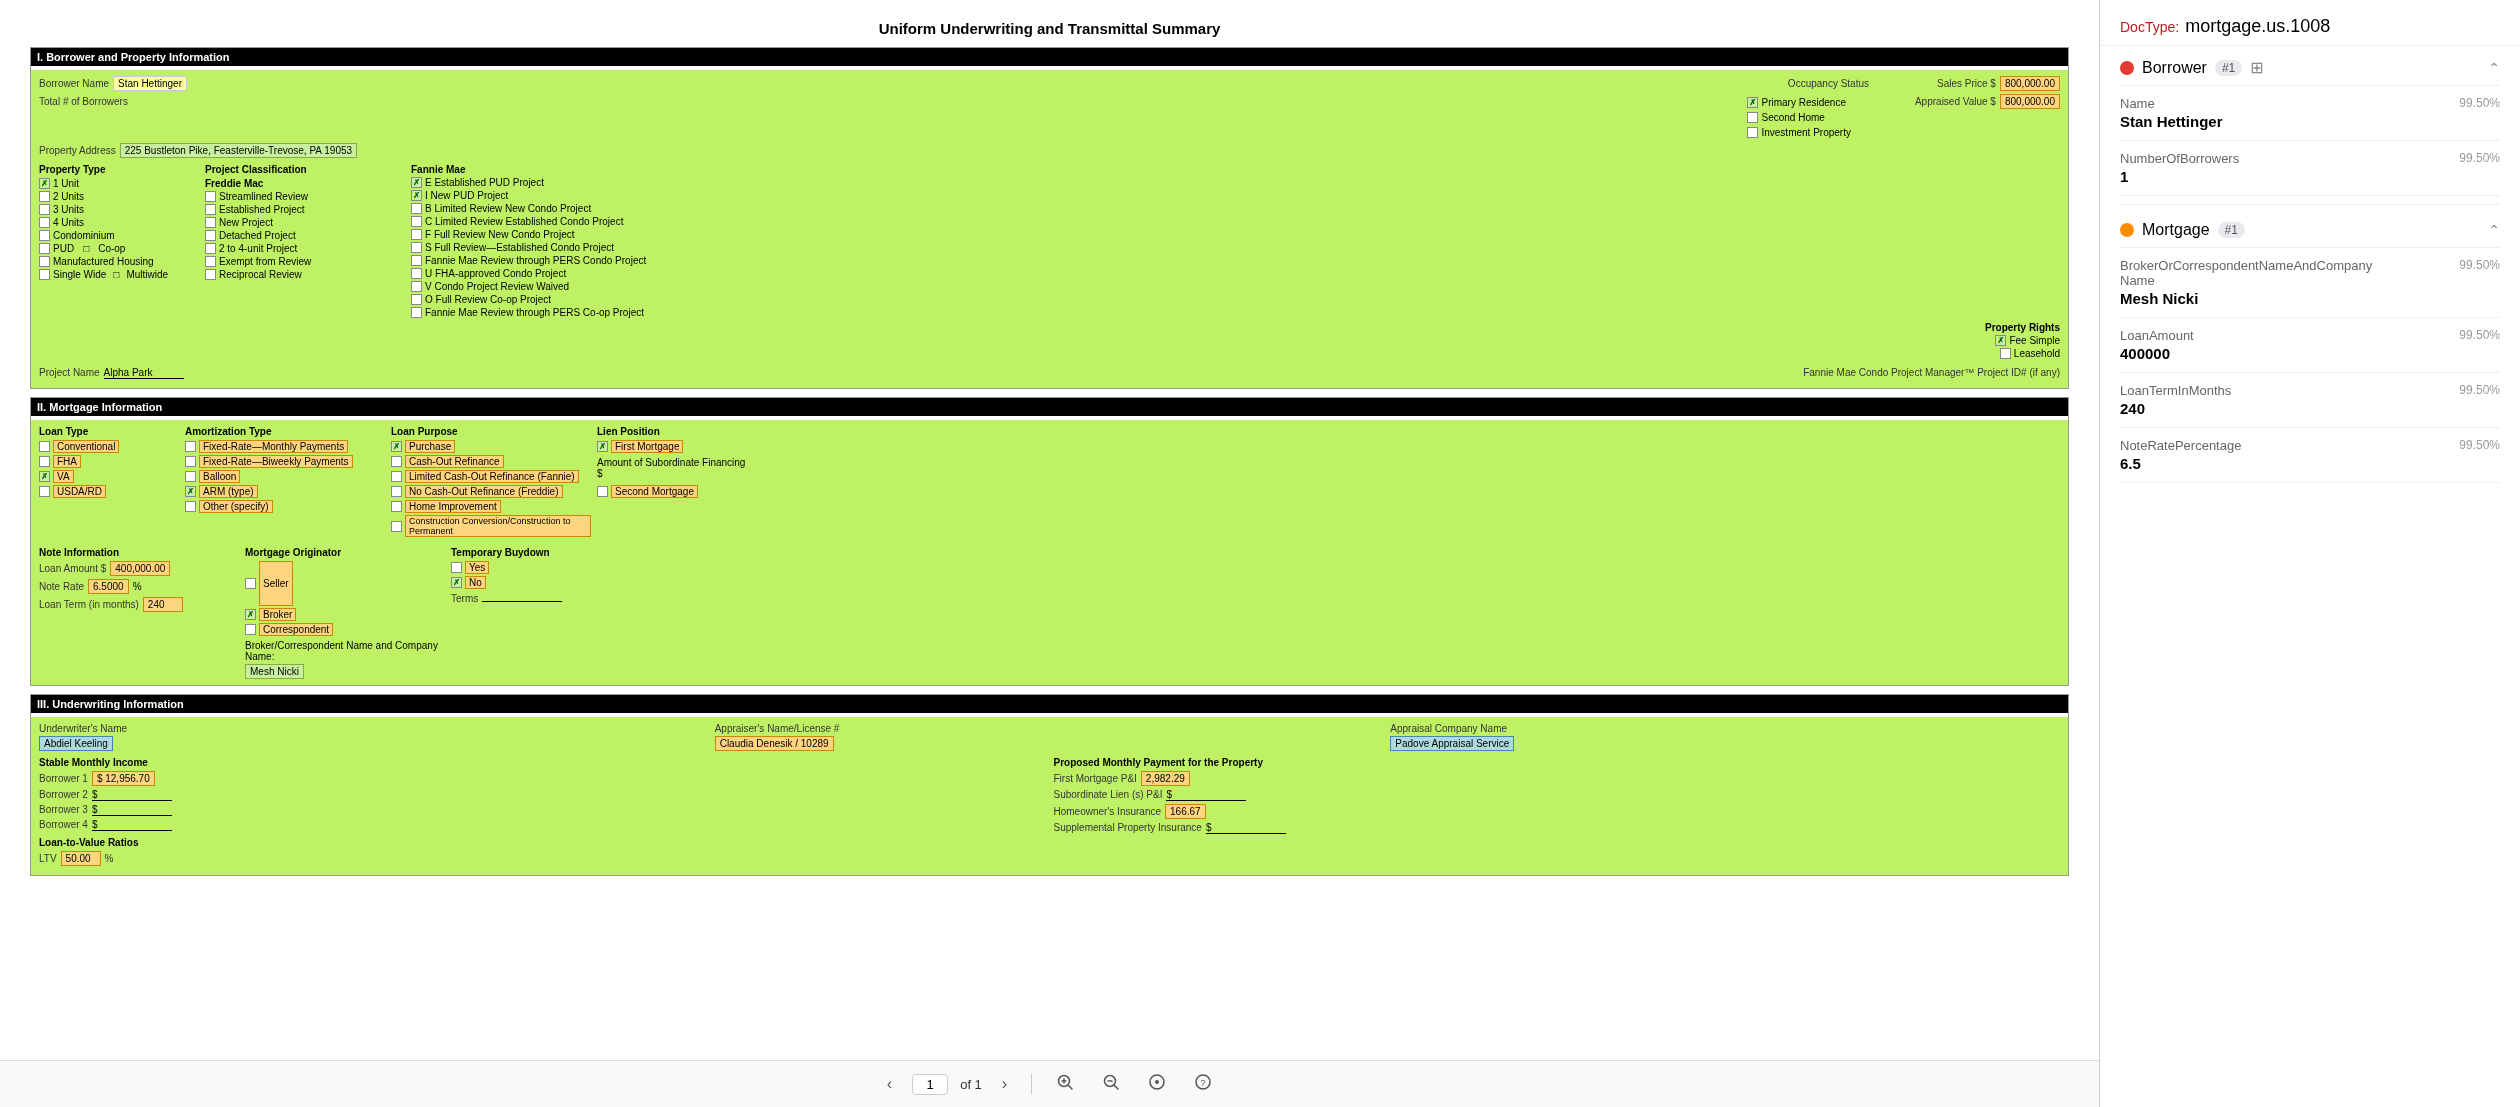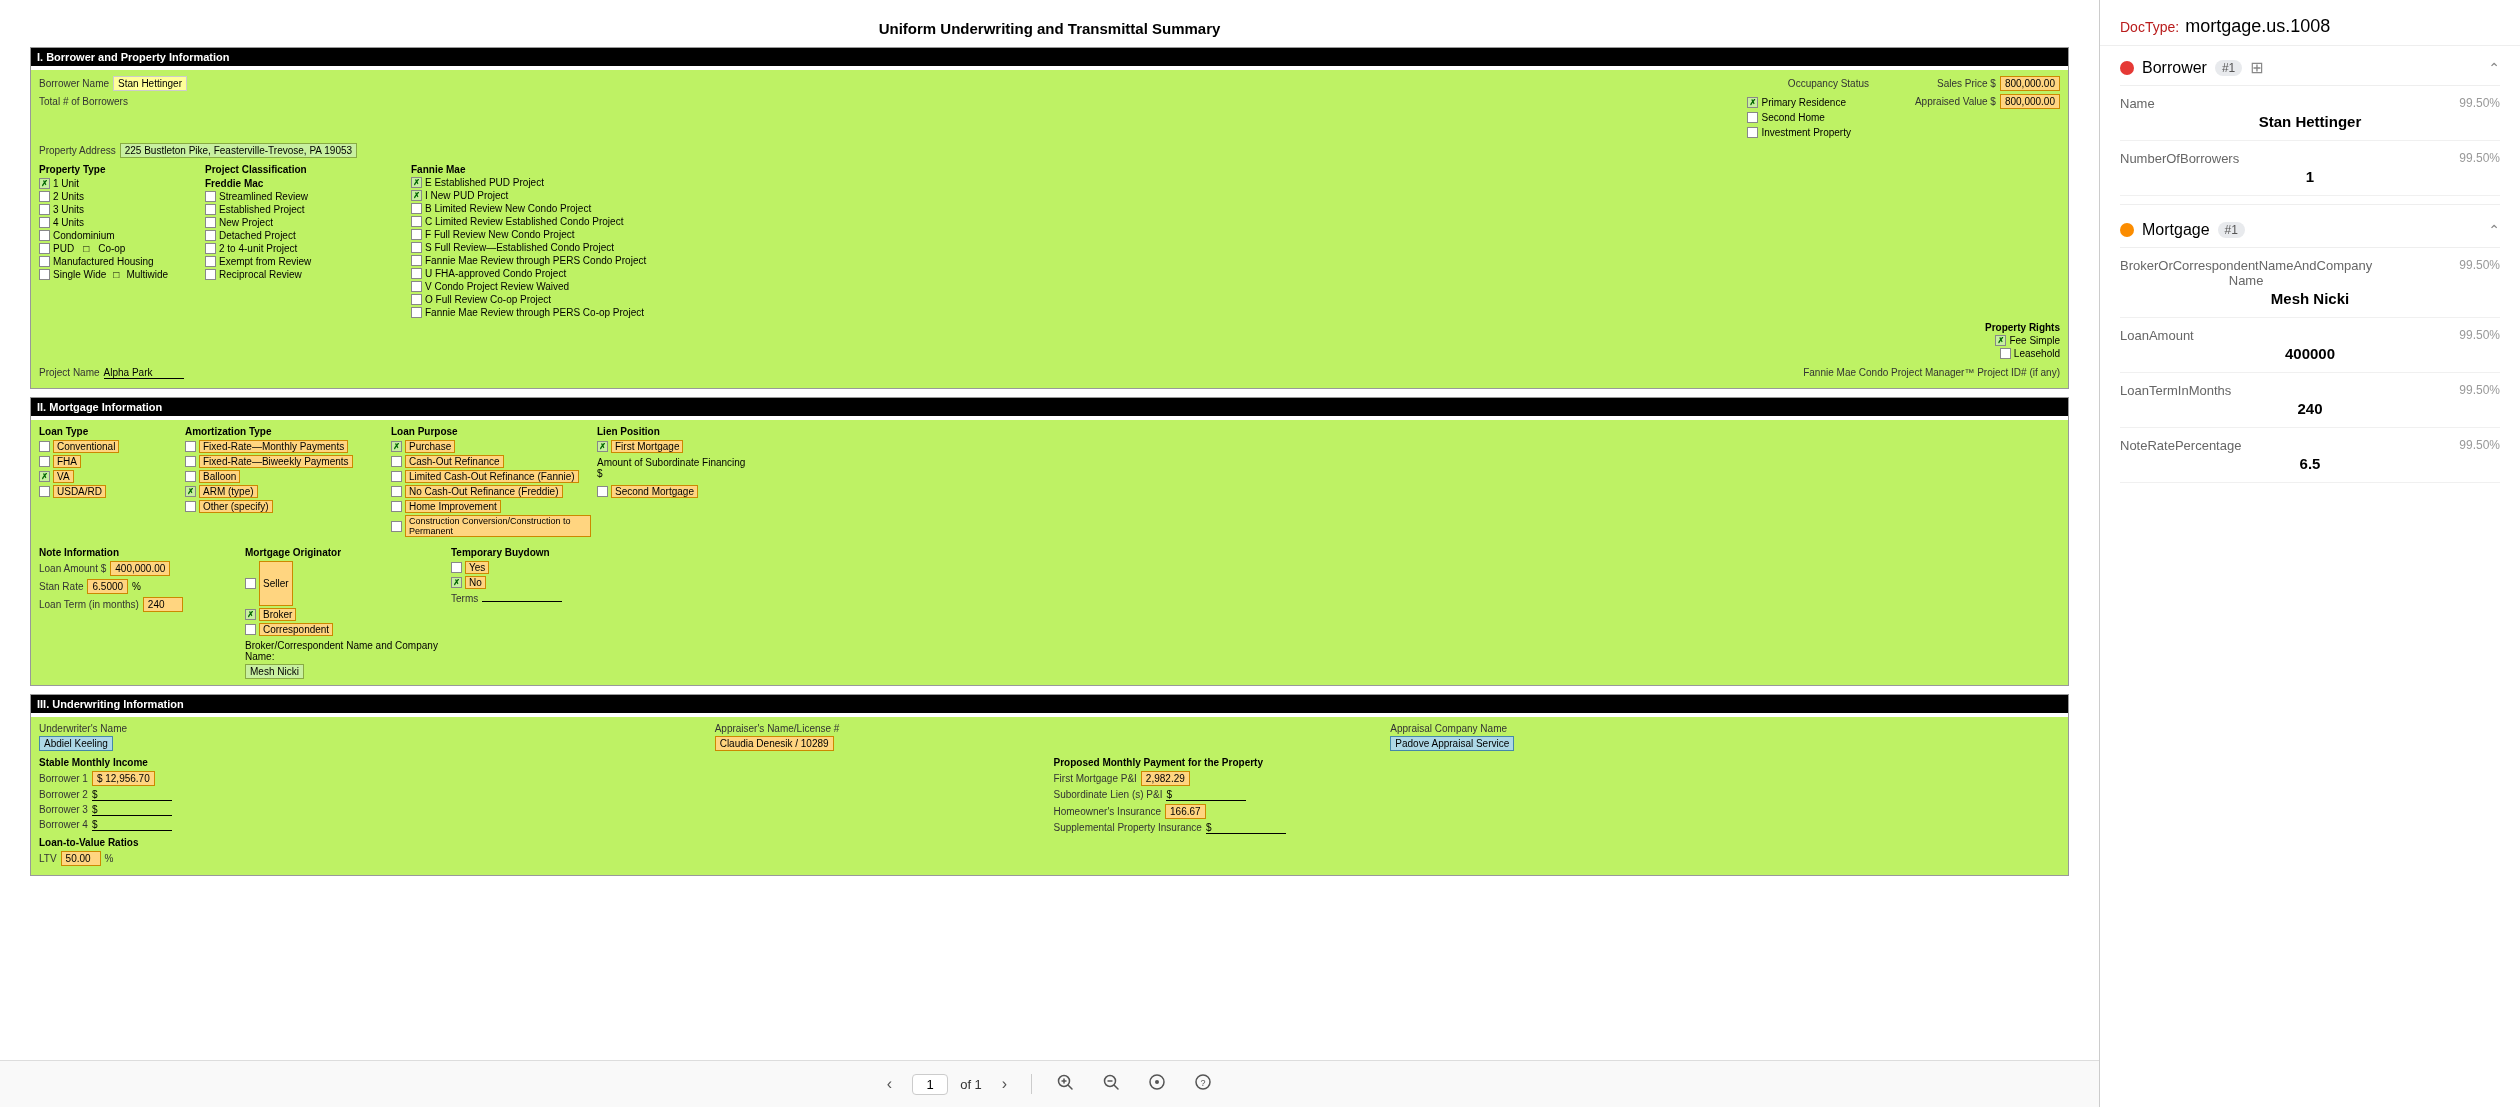--- a/index.html
+++ b/index.html
@@ -208,21 +208,20 @@
     }
 
     .panel-body {
       flex: 1;
       overflow-y: auto;
       padding: 0 20px;
     }
 
     .entity-section {
       margin-bottom: 8px;
-      text-align: center;
     }
 
     .entity-header {
       display: flex;
       align-items: center;
       justify-content: space-between;
       padding: 12px 0 8px;
       border-bottom: 1px solid #eee;
       cursor: pointer;
     }
@@ -581,21 +580,21 @@
 
         <div style="display:grid;grid-template-columns:200px 200px 200px;gap:6px;margin-top:8px;">
 
           <div>
             <div class="sub-section-title">Note Information</div>
             <div class="field-row">
               <span class="field-label">Loan Amount $</span>
               <span class="field-value orange">400,000.00</span>
             </div>
             <div class="field-row">
-              <span class="field-label">Stan Rate</span>
+              <span class="field-label">Note Rate</span>
               <span class="field-value orange">6.5000</span>
               <span>%</span>
             </div>
             <div class="field-row">
               <span class="field-label">Loan Term (in months)</span>
               <span class="field-value orange">240</span>
             </div>
           </div>
 
           <div>

